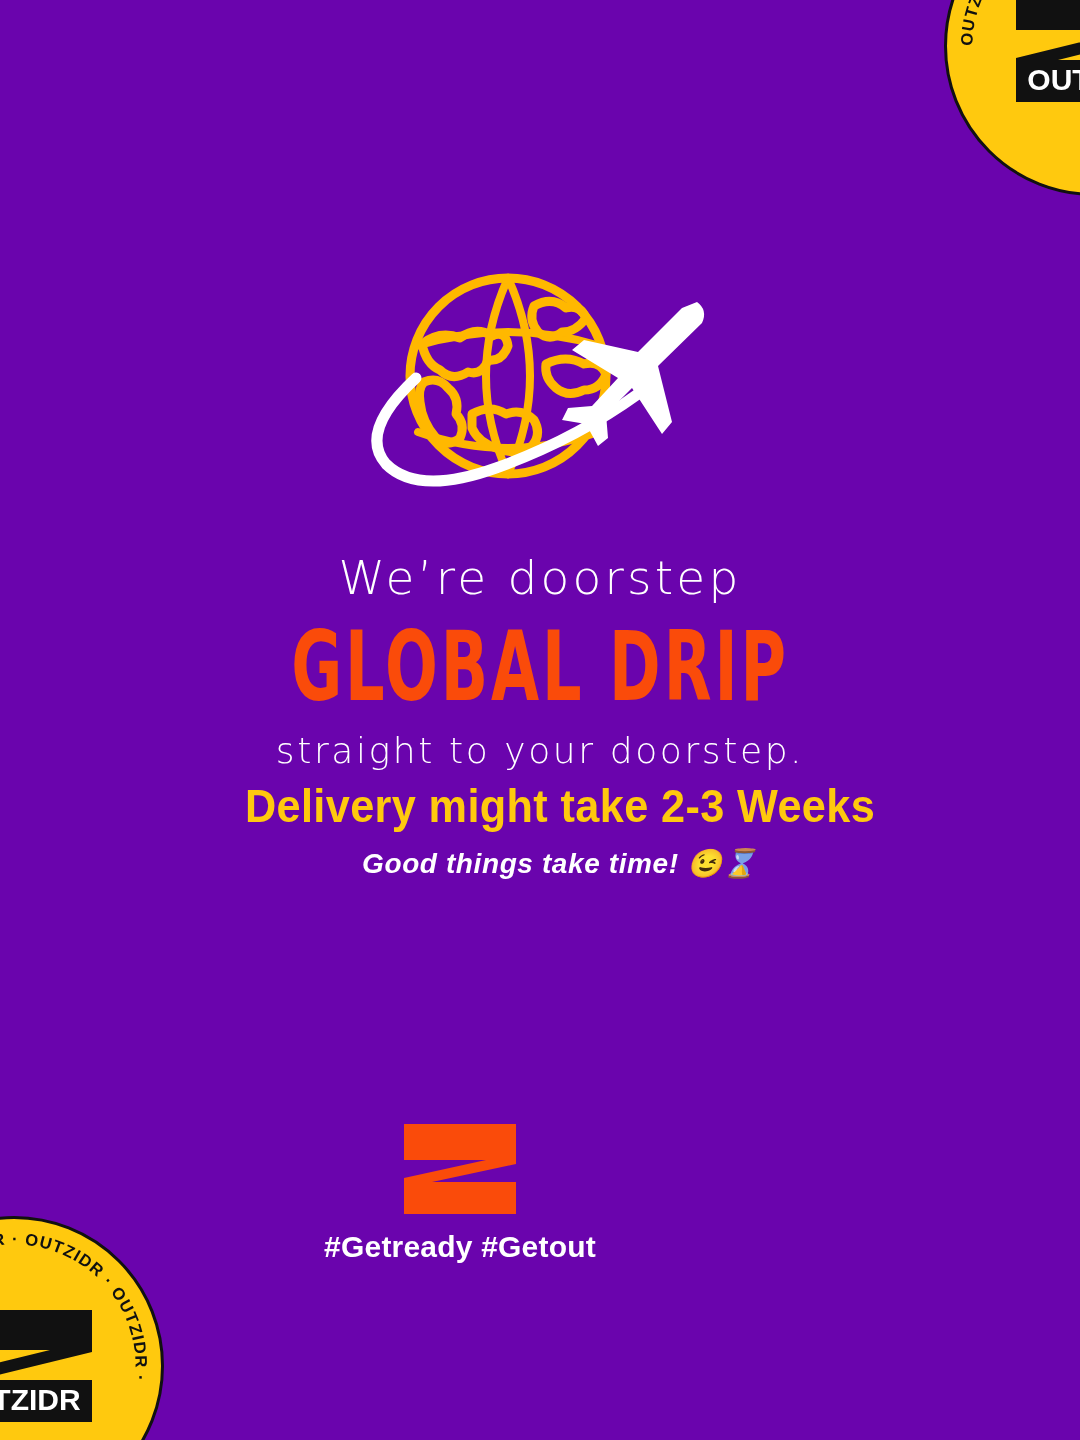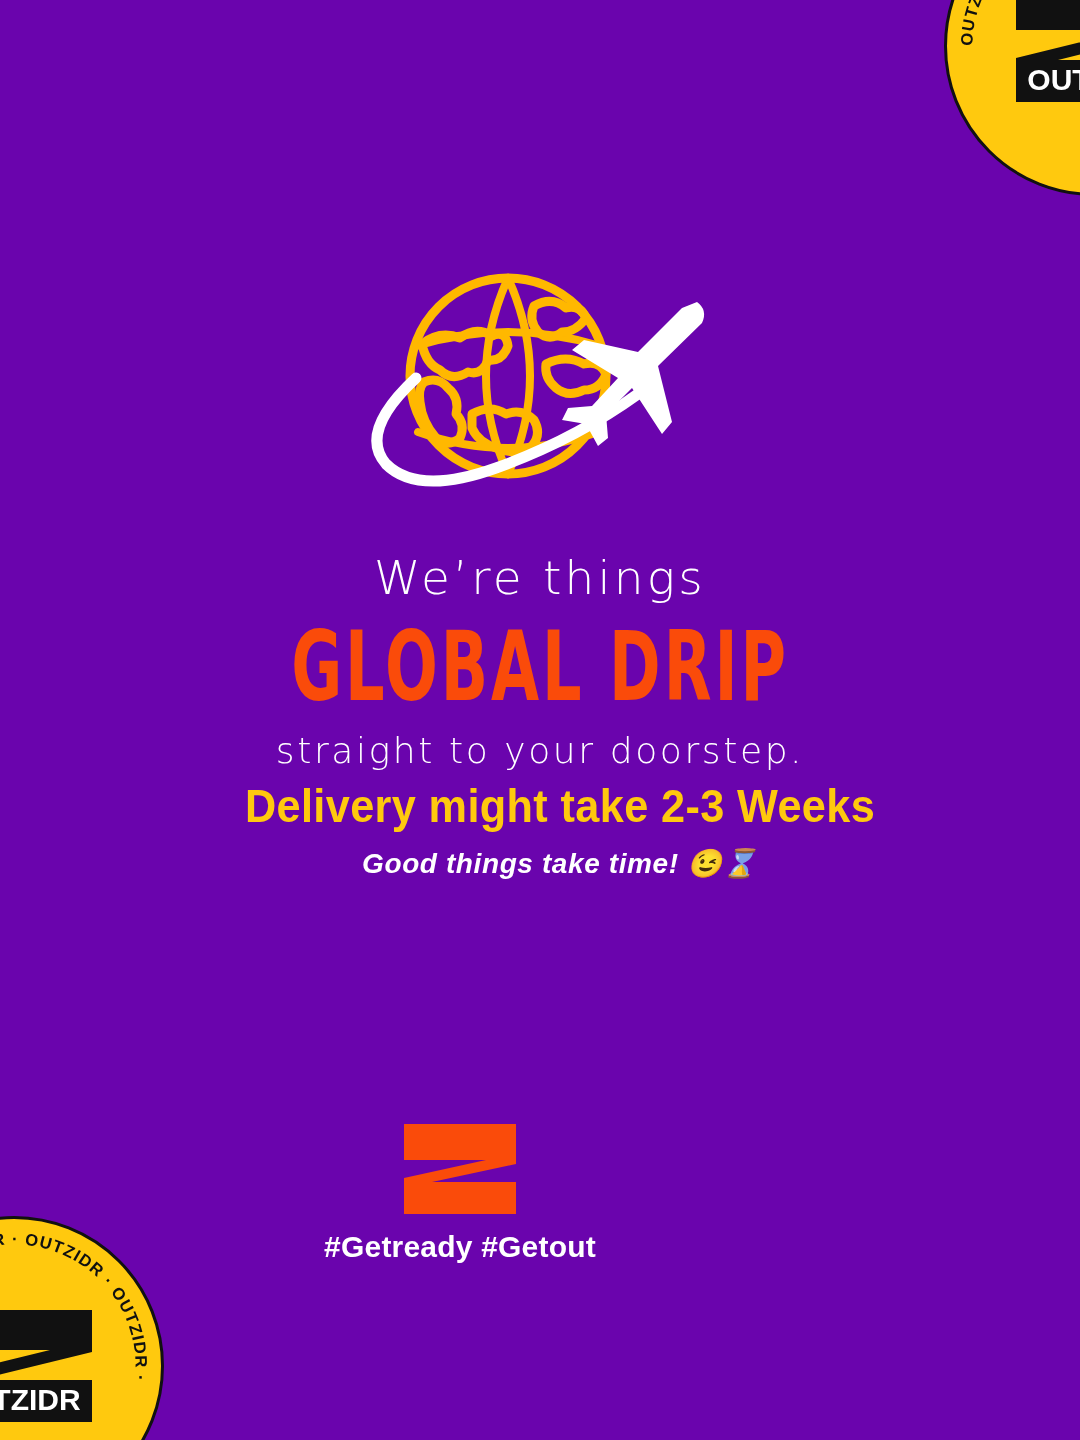--- a/index.html
+++ b/index.html
@@ -188,21 +188,21 @@
         <path d="M60 106 Q2 160 30 192 Q62 224 140 196 Q218 168 282 122" fill="none" stroke="#ffffff" stroke-width="11" stroke-linecap="round"></path>
       </g>
       <g fill="#ffffff">
         <path d="M341 30 Q352 38 346 51 L302 94 L316 150 L306 162 L276 116 L250 142 L252 166 L242 174 L230 152
                  L206 148 L212 136 L236 134 L262 106 L216 78 L228 68 L282 80 L326 36 Z"></path>
       </g>
     </svg>
   </div>
 
   <div class="copy">
-    <div class="line-pre">We’re things</div>
+    <div class="line-pre">We’re doorstep</div>
     <div class="line-hero">GLOBAL DRIP</div>
     <div class="line-post">straight to your doorstep.</div>
   </div>
 
   <div class="note">
     <div class="note-main">Delivery might take 2-3 Weeks</div>
     <div class="note-sub">Good things take time! 😉⌛</div>
   </div>
 
   <div class="footer">

